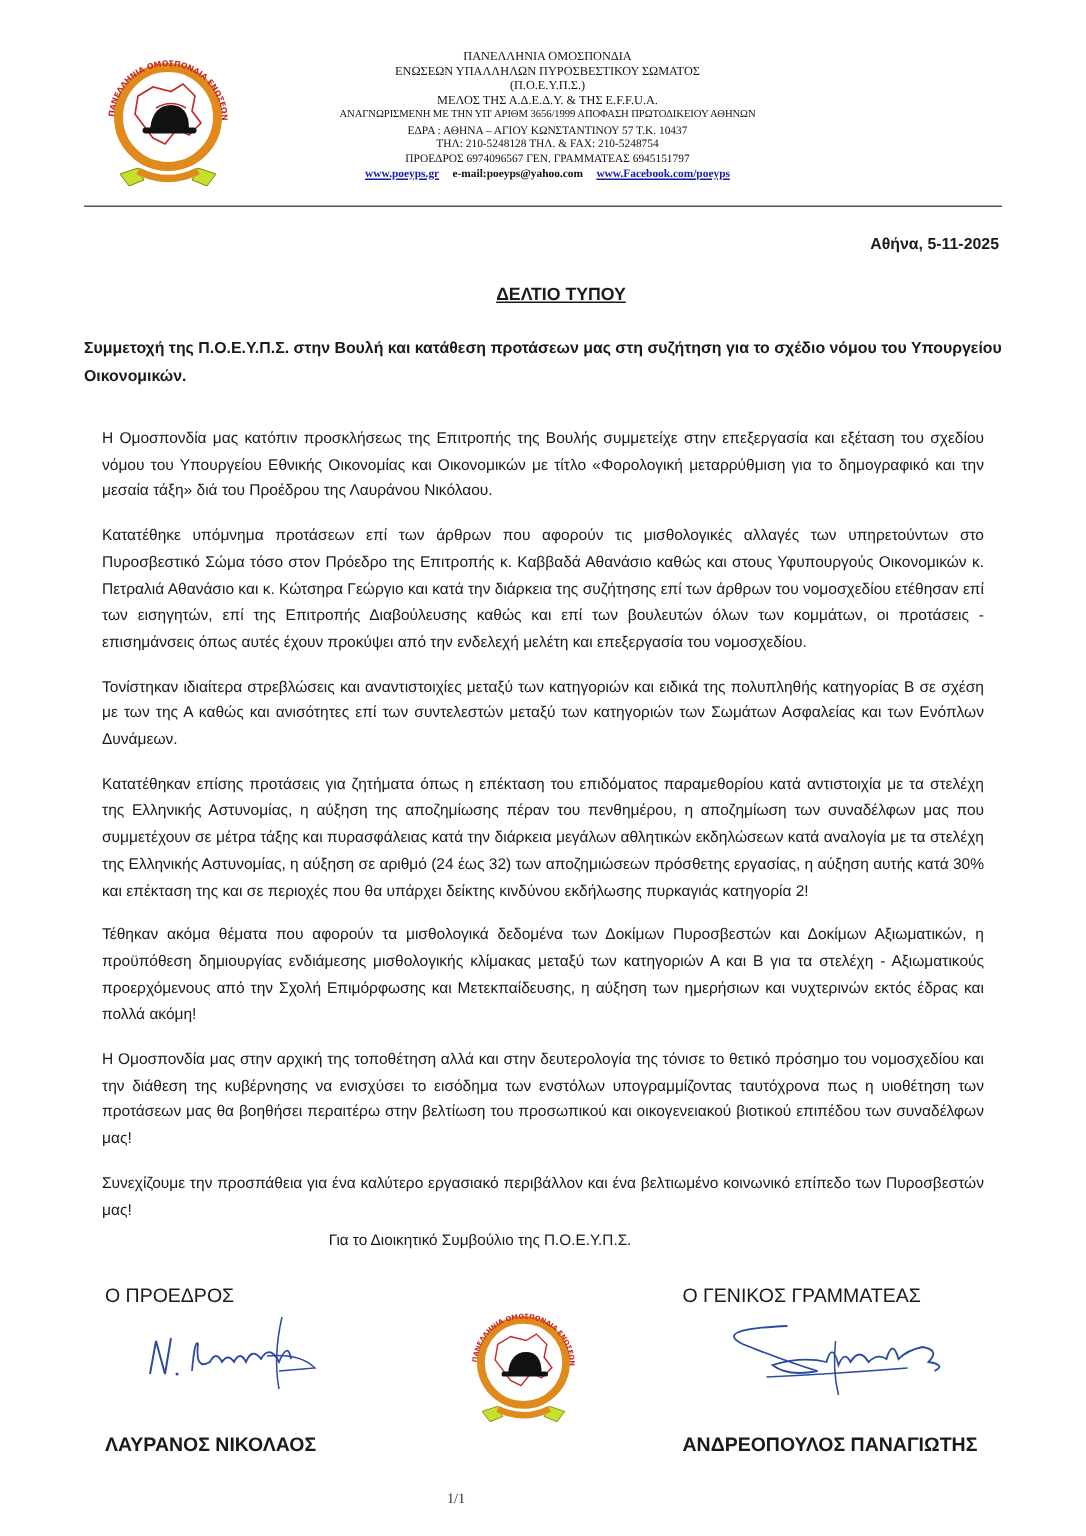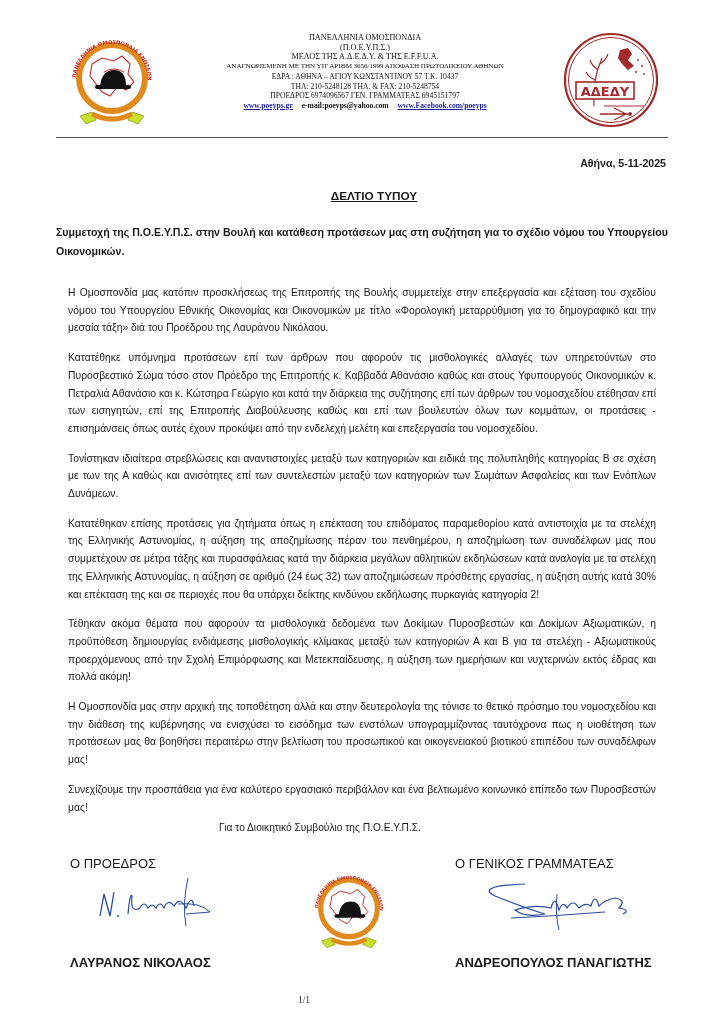--- a/index.html
+++ b/index.html
@@ -65,51 +65,34 @@
         <rect x="33" y="57" width="36" height="4" rx="2" fill="#111"></rect>
         <path d="M42 44 Q52 38 62 44" fill="none" stroke="#c62828" stroke-width="1"></path>
         <path d="M18 88 L30 84 L34 92 L24 96 Z" fill="#c8e02a" stroke="#6a7a10" stroke-width="0.6"></path>
         <path d="M82 88 L70 84 L66 92 L76 96 Z" fill="#c8e02a" stroke="#6a7a10" stroke-width="0.6"></path>
         <path d="M30 86 Q50 96 70 86" fill="none" stroke="#e08a1e" stroke-width="5"></path>
       </svg>
     </div>
 
     <div class="header-text">
       <div class="b l1">ΠΑΝΕΛΛΗΝΙΑ ΟΜΟΣΠΟΝΔΙΑ</div>
+      <div class="b l1">ΕΝΩΣΕΩΝ ΥΠΑΛΛΗΛΩΝ ΠΥΡΟΣΒΕΣΤΙΚΟΥ ΣΩΜΑΤΟΣ</div>
       <div class="b l1">(Π.Ο.Ε.Υ.Π.Σ.)</div>
       <div class="b l1">ΜΕΛΟΣ ΤΗΣ Α.Δ.Ε.Δ.Υ. &amp; ΤΗΣ E.F.F.U.A.</div>
       <div class="b wide">ΑΝΑΓΝΩΡΙΣΜΕΝΗ ΜΕ ΤΗΝ ΥΠ' ΑΡΙΘΜ 3656/1999 ΑΠΟΦΑΣΗ ΠΡΩΤΟΔΙΚΕΙΟΥ ΑΘΗΝΩΝ</div>
       <div>ΕΔΡΑ : ΑΘΗΝΑ – ΑΓΙΟΥ ΚΩΝΣΤΑΝΤΙΝΟΥ 57 Τ.Κ. 10437</div>
       <div>ΤΗΛ: 210-5248128 ΤΗΛ. &amp; FAX: 210-5248754</div>
       <div class="b">ΠΡΟΕΔΡΟΣ 6974096567   ΓΕΝ. ΓΡΑΜΜΑΤΕΑΣ 6945151797</div>
       <div>
         <a>www.poeyps.gr</a>
         <span class="mail">e-mail:poeyps@yahoo.com</span>
         <a>www.Facebook.com/poeyps</a>
       </div>
     </div>
 
-    <div class="logo-right">
-      <svg width="106" height="100" viewBox="0 0 106 100">
-        <circle cx="53" cy="50" r="46" fill="none" stroke="#a32a2a" stroke-width="2.2"></circle>
-        <circle cx="53" cy="50" r="42.5" fill="none" stroke="#a32a2a" stroke-width="1"></circle>
-        <path d="M62 20 L70 18 L74 24 L70 30 L76 36 L70 40 L64 34 L60 28 Z" fill="#a32a2a"></path>
-        <circle cx="80" cy="30" r="1" fill="#a32a2a"></circle>
-          <circle cx="84" cy="36" r="1" fill="#a32a2a"></circle>
-        <circle cx="78" cy="42" r="1" fill="#a32a2a"></circle>
-          <circle cx="86" cy="44" r="0.9" fill="#a32a2a"></circle>
-        <path d="M36 76 Q34 50 44 28" fill="none" stroke="#a32a2a" stroke-width="1.2"></path>
-        <path d="M40 40 q-6 -4 -8 -10 M42 34 q6 -4 8 -10 M38 50 q-7 -2 -10 -8 M40 60 q7 -2 10 -6" fill="none" stroke="#a32a2a" stroke-width="1.2"></path>
-        <rect x="18" y="52" width="58" height="17" fill="#fff" stroke="#a32a2a" stroke-width="1.6"></rect>
-        <text x="47" y="65.5" text-anchor="middle" font-family="DejaVu Sans, sans-serif" font-weight="bold" font-size="13" fill="#a32a2a">ΑΔΕΔΥ</text>
-        <path d="M42 84 L70 84 M56 78 L68 84 L56 90" fill="none" stroke="#a32a2a" stroke-width="1.3"></path>
-        <circle cx="72" cy="84" r="2" fill="#a32a2a"></circle>
-        <path d="M46 76 L86 76" fill="none" stroke="#a32a2a" stroke-width="1"></path>
-      </svg>
-    </div>
 
     <div class="hr"></div>
   </div>
 
   <div class="date body-font">Αθήνα, 5-11-2025</div>
   <div class="title body-font">ΔΕΛΤΙΟ ΤΥΠΟΥ</div>
   <div class="subject body-font">Συμμετοχή της Π.Ο.Ε.Υ.Π.Σ. στην Βουλή και κατάθεση προτάσεων μας στη συζήτηση για το σχέδιο νόμου του Υπουργείου Οικονομικών.</div>
 
   <div class="content body-font">
     <p>Η Ομοσπονδία μας κατόπιν προσκλήσεως της Επιτροπής της Βουλής συμμετείχε στην επεξεργασία και εξέταση του σχεδίου νόμου του Υπουργείου Εθνικής Οικονομίας και Οικονομικών με τίτλο «Φορολογική μεταρρύθμιση για το δημογραφικό και την μεσαία τάξη» διά του Προέδρου της Λαυράνου Νικόλαου.</p>

